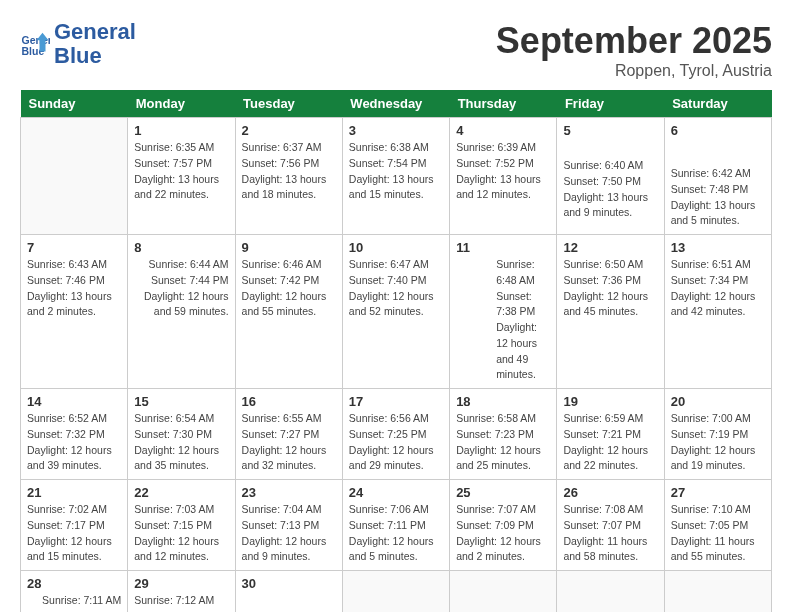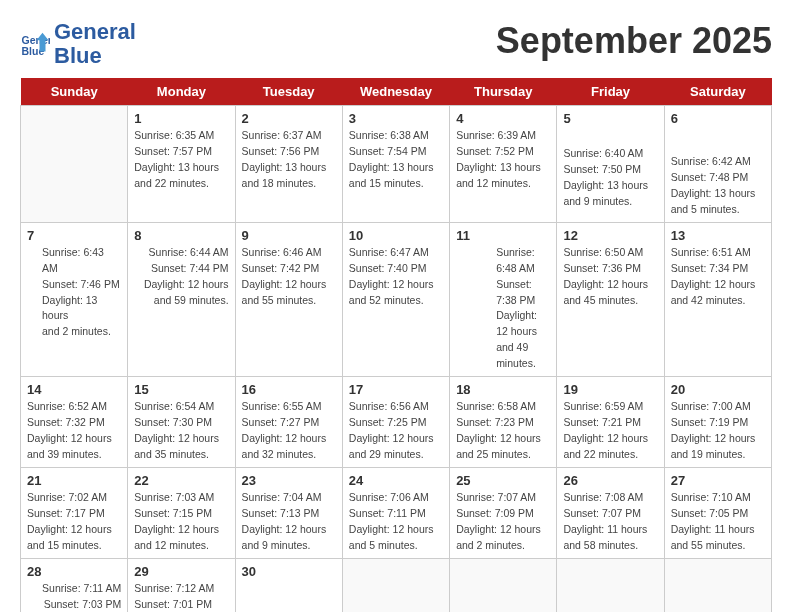--- a/index.html
+++ b/index.html
@@ -47,23 +47,23 @@
     .location {
       font-size: 16px;
       color: #555;
     }
     table {
       width: 100%;
       border-collapse: collapse;
       table-layout: fixed;
     }
     th {
-      background-color: #b91c1c;
+      background-color: #15803d;
       color: #fff;
-      text-align: center;
+      text-align: left;
       padding: 6px 8px;
       font-size: 13px;
       font-weight: bold;
     }
     td {
       border: 1px solid #ccc;
       vertical-align: top;
       padding: 5px 6px;
       font-size: 10.5px;
       color: #333;
@@ -93,20 +93,21 @@
       <text x="2" y="34" font-size="14" font-weight="bold" fill="#2c5ba0">Blue</text>
       <polygon points="30,5 38,15 34,15 34,30 26,30 26,15 22,15" fill="#4a9ad4"></polygon>
     </svg>
     <div class="logo-text">
       <span>General</span>
       <span>Blue</span>
     </div>
   </div>
   <div class="month-info">
     <div class="month-title">September 2025</div>
+    <div class="location">Roppen, Tyrol, Austria</div>
   </div>
 </div>
 
 <table>
   <thead>
     <tr>
     <th>Sunday</th>
         <th>Monday</th>
         <th>Tuesday</th>
         <th>Wednesday</th>
@@ -157,21 +158,21 @@
           <div class="day-number">6</div>
           <div class="day-info" style="white-space: pre-line; margin-top: 28px;">Sunrise: 6:42 AM
 Sunset: 7:48 PM
 Daylight: 13 hours
 and 5 minutes.</div>
         </td>
       </tr>
       <tr>
         <td>
           <div class="day-number">7</div>
-          <div class="day-info" style="white-space: pre-line; margin-left: 15px;">Sunrise: 6:43 AM
+          <div class="day-info" style="white-space: pre-line;">Sunrise: 6:43 AM
 Sunset: 7:46 PM
 Daylight: 13 hours
 and 2 minutes.</div>
         </td>
         <td>
           <div class="day-number">8</div>
           <div class="day-info" style="white-space: pre-line; text-align: right;">Sunrise: 6:44 AM
 Sunset: 7:44 PM
 Daylight: 12 hours
 and 59 minutes.</div>

